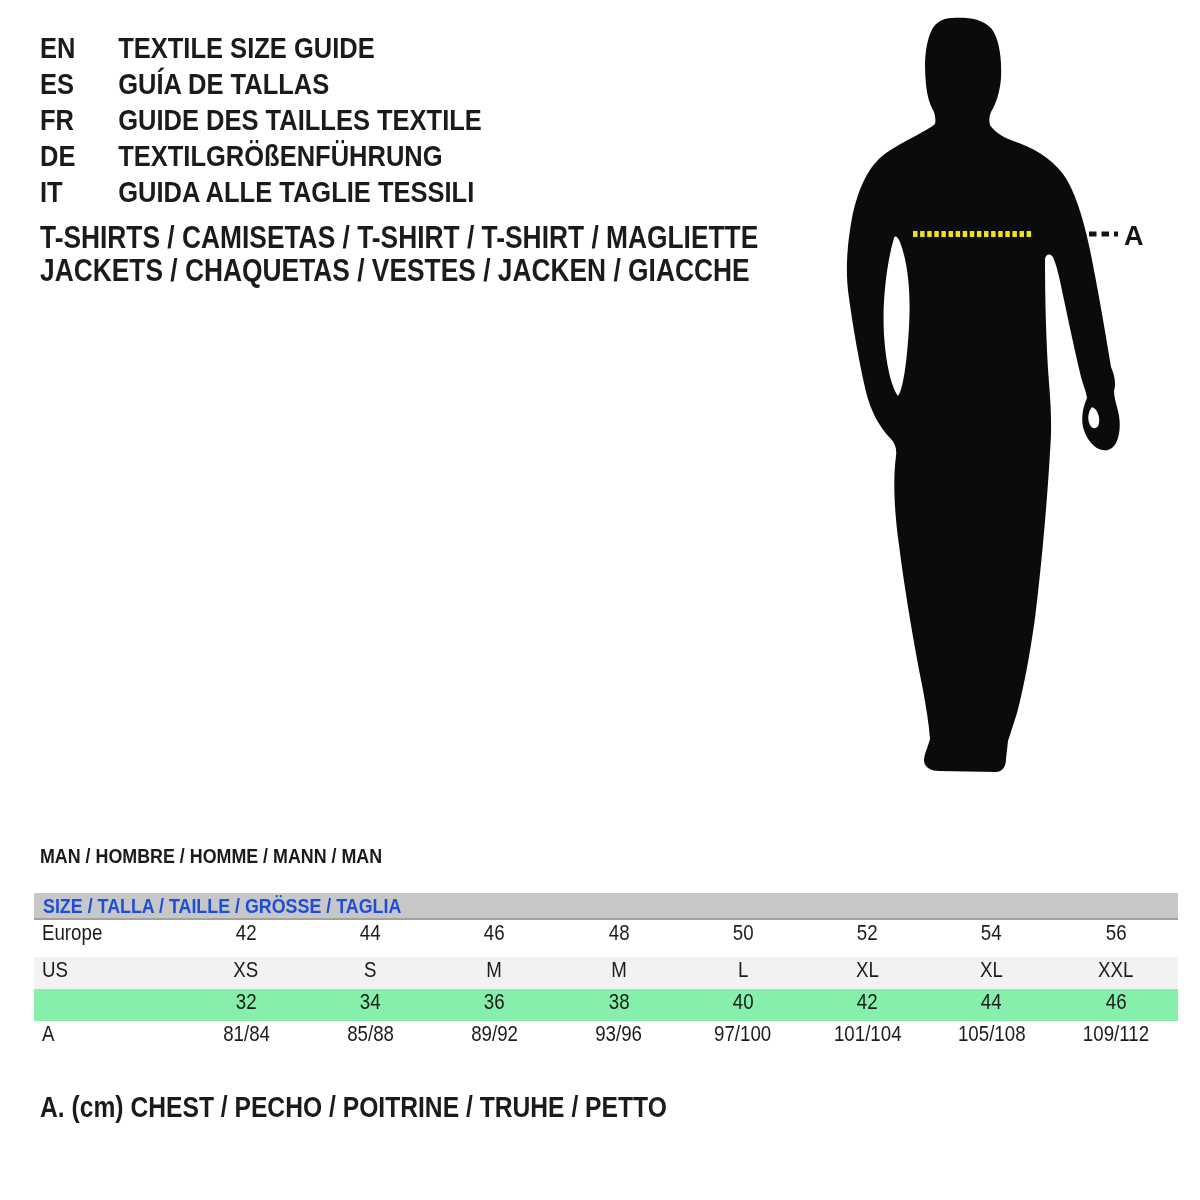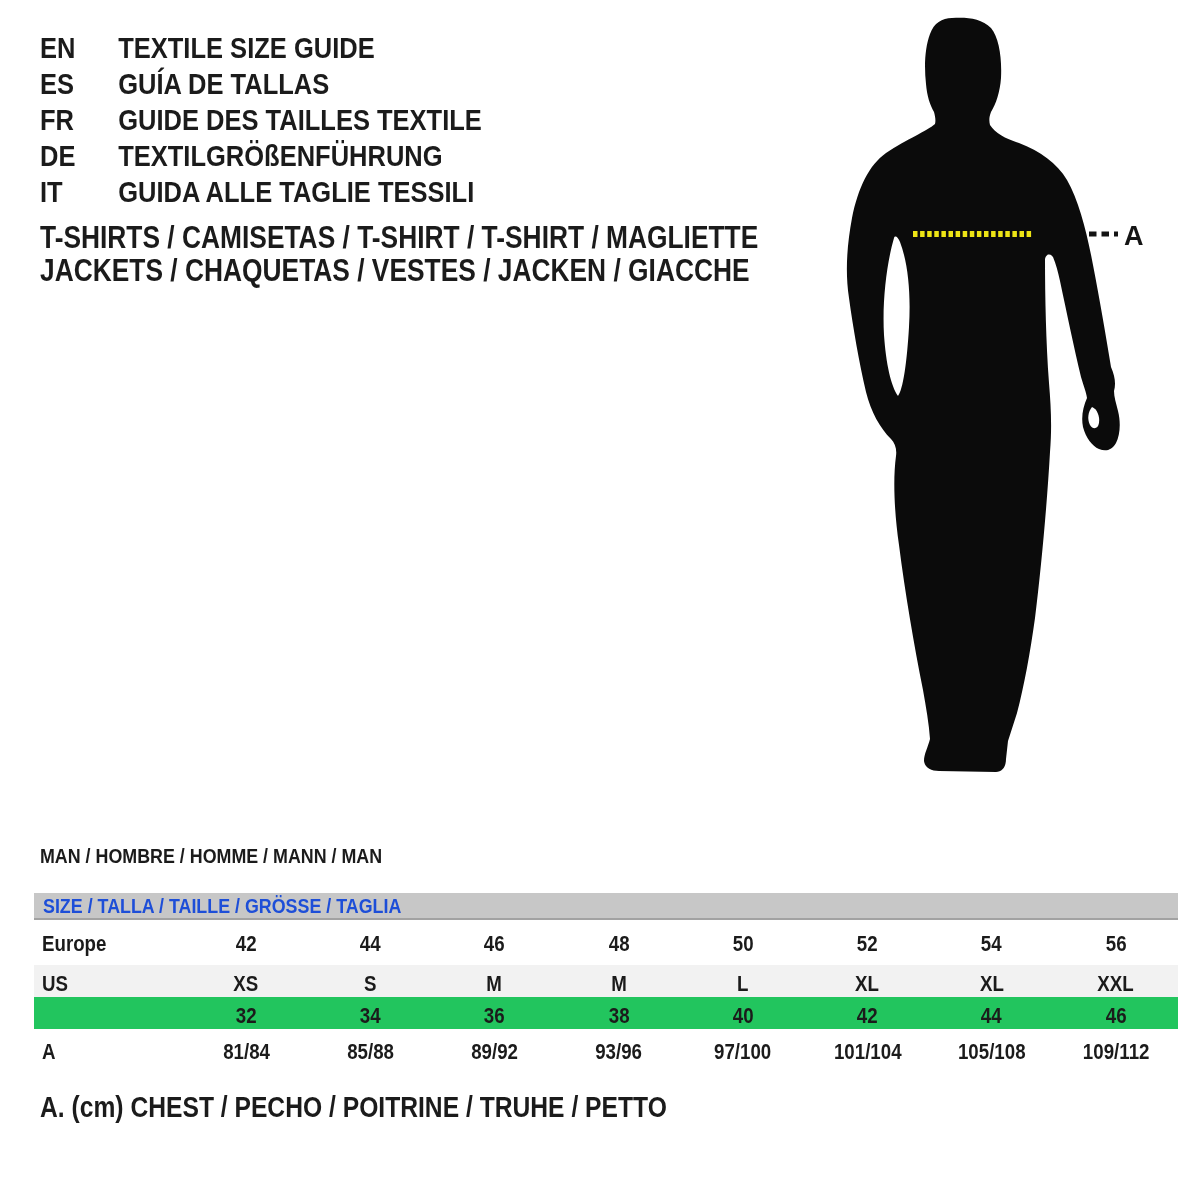--- a/index.html
+++ b/index.html
@@ -26,26 +26,26 @@
   .figure{left:800px;top:0px;width:360px;height:800px;}
 
   
   .man-heading{left:40px;top:845px;font-size:21px;font-weight:bold;line-height:22px;}
 
   
   .size-table{left:34px;top:893px;width:1144px;}
   .thead{height:25px;background:#c7c7c7;border-bottom:2px solid #a2a2a2;
          display:flex;align-items:center;padding-left:9px;
          font-size:21px;font-weight:bold;color:#1d4ed8;}
-  .trow{display:flex;align-items:flex-end;font-size:22px;font-weight:bold;}
+  .trow{display:flex;align-items:flex-start;font-size:22px;font-weight:normal;}
   .trow .tlabel{flex:0 0 150px;padding-left:8px;box-sizing:border-box;text-align:left;}
   .trow .tcell{flex:1 1 0;text-align:center;}
   .r-europe{height:37px;background:#ffffff;}
-  .r-us{height:32px;background:#f2f2f2;margin-top:8px;}
-  .r-num{height:32px;background:#22c55e;}
+  .r-us{height:32px;background:#f2f2f2;}
+  .r-num{height:32px;background:#86efac;}
   .r-a{height:36px;background:#ffffff;}
 
   
   .footnote{left:40px;top:1094px;font-size:29px;font-weight:bold;line-height:26px;}
 </style>
 </head>
 <body>
 
 <div class="abs lang-block">
   <div class="lang-row">

